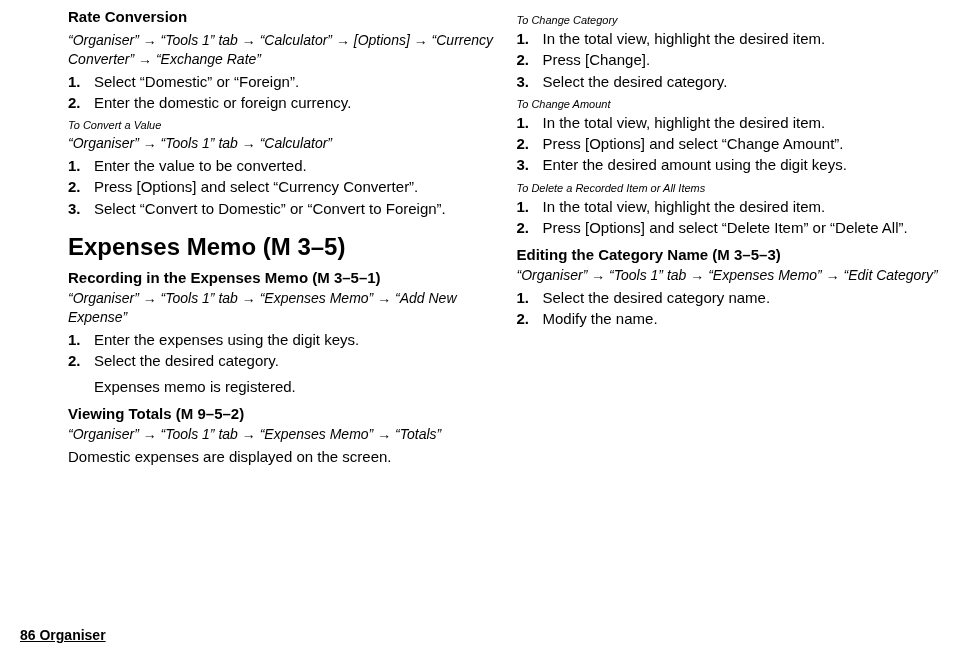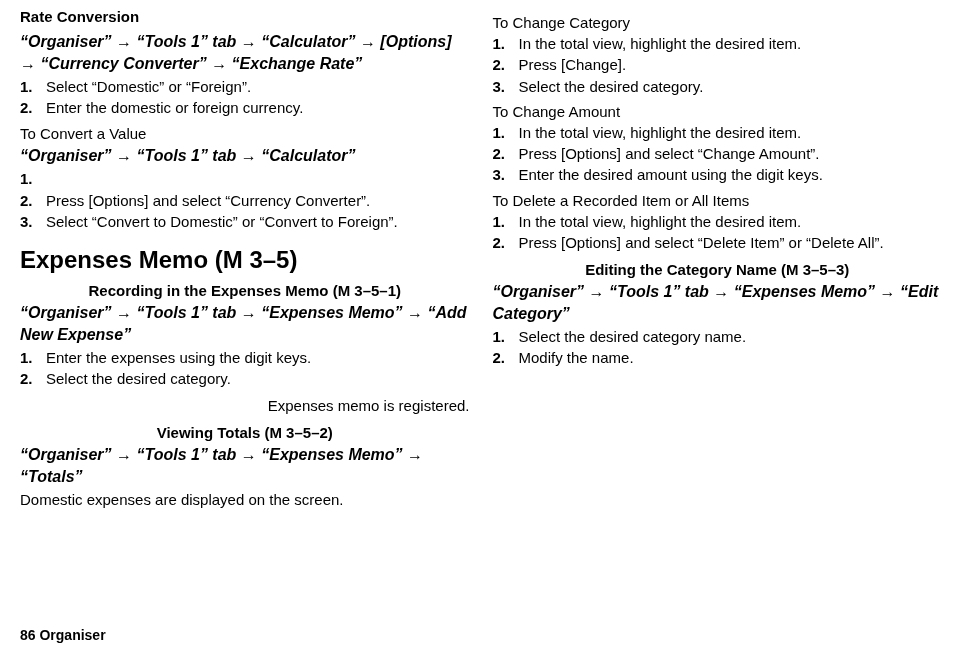--- a/index.html
+++ b/index.html
@@ -12,38 +12,40 @@
       width: 962px;
       height: 659px;
       padding: 8px 20px 20px 20px;
       color: #000;
       background: #fff;
       position: relative;
     }
     .columns {
       display: flex;
       gap: 23px;
+      margin-left: 48px;
     }
     .col {
       flex: 1;
     }
     .section-title-bold {
       font-weight: bold;
       font-size: 15px;
       margin-bottom: 6px;
     }
     .subsection {
-      font-size: 15px;
+      font-size: 11px;
       margin-top: 6px;
       margin-bottom: 3px;
+      font-style: italic;
     }
     .nav-path {
-      font-weight: bold;
+      font-weight: normal;
       font-style: italic;
-      font-size: 16px;
+      font-size: 14px;
       line-height: 1.35;
       margin-bottom: 3px;
     }
     .numbered-list {
       list-style: none;
       margin-bottom: 6px;
     }
     .numbered-list li {
       display: flex;
       font-size: 15px;
@@ -58,38 +60,37 @@
       font-weight: bold;
       font-size: 24px;
       margin-top: 14px;
       margin-bottom: 8px;
     }
     .subheading-bold {
       font-weight: bold;
       font-size: 15px;
       margin-top: 8px;
       margin-bottom: 3px;
-      text-align: center;
     }
     .indent-note {
       font-size: 15px;
       margin-left: 26px;
       line-height: 1.35;
-      text-align: right;
     }
     .plain-text {
       font-size: 15px;
       line-height: 1.35;
     }
     .footer {
       position: absolute;
       bottom: 16px;
       left: 20px;
       font-weight: bold;
       font-size: 14px;
+      text-decoration: underline;
     }
   </style>
 </head>
 <body>
 
 <div class="columns">
   <div class="col">
 
     <div class="section-title-bold">Rate Conversion</div>
 
@@ -103,20 +104,21 @@
           <span class="num">2.</span>
           <span>Enter the domestic or foreign currency.</span>
         </li>
     </ol>
 
     <div class="subsection">To Convert a Value</div>
     <div class="nav-path">“Organiser” → “Tools 1” tab → “Calculator”</div>
     <ol class="numbered-list">
       <li>
           <span class="num">1.</span>
+          <span>Enter the value to be converted.</span>
         </li>
       <li>
           <span class="num">2.</span>
           <span>Press [Options] and select “Currency Converter”.</span>
         </li>
       <li>
           <span class="num">3.</span>
           <span>Select “Convert to Domestic” or “Convert to Foreign”.</span>
         </li>
     </ol>
@@ -130,21 +132,21 @@
           <span class="num">1.</span>
           <span>Enter the expenses using the digit keys.</span>
         </li>
       <li>
           <span class="num">2.</span>
           <span>Select the desired category.</span>
         </li>
     </ol>
     <div class="indent-note">Expenses memo is registered.</div>
 
-    <div class="subheading-bold">Viewing Totals (M 3–5–2)</div>
+    <div class="subheading-bold">Viewing Totals (M 9–5–2)</div>
     <div class="nav-path">“Organiser” → “Tools 1” tab → “Expenses Memo” → “Totals”</div>
     <div class="plain-text">Domestic expenses are displayed on the screen.</div>
 
   </div>
 
   <div class="col">
 
     <div class="subsection">To Change Category</div>
     <ol class="numbered-list">
       <li>

